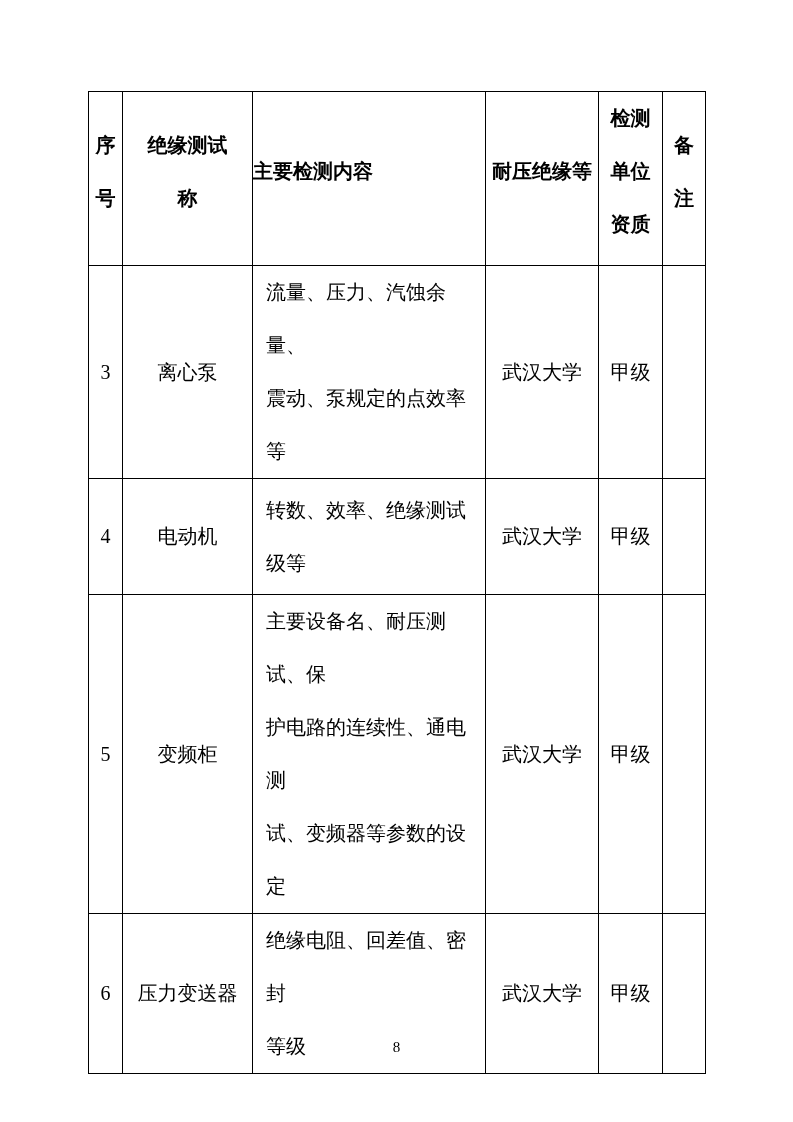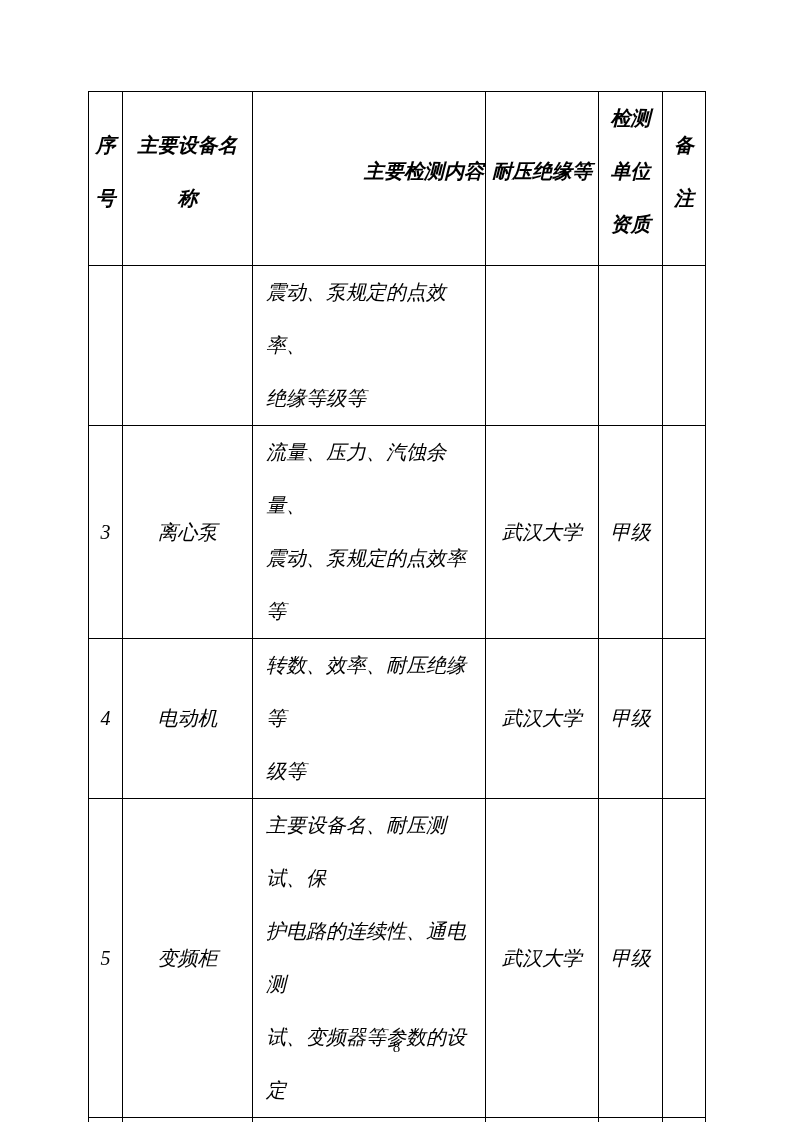--- a/index.html
+++ b/index.html
@@ -27,33 +27,32 @@
   table.doc-table td, table.doc-table th {
     border: 1px solid #000000;
     padding: 0;
     font-size: 20px;
     line-height: 53px;
     vertical-align: middle;
     text-align: center;
     white-space: pre-line;
     overflow: hidden;
     font-weight: normal;
-    font-style: italic;
   }
   table.doc-table th {
     font-weight: bold;
     padding-bottom: 14px;
   }
   table.doc-table td.cell-content, table.doc-table th.cell-content-h {
     text-align: left;
     padding-left: 13px;
     padding-right: 1px;
   }
   table.doc-table th.cell-content-h {
-    text-align: right;
+    text-align: left;
     padding-left: 0;
     margin-left: 20px;
   }
   .page-footer {
     position: absolute;
     left: 0;
     right: 0;
     top: 1037px;
     text-align: center;
     font-size: 15px;
@@ -71,55 +70,46 @@
       <col style="width:130px">
       <col style="width:233px">
       <col style="width:113px">
       <col style="width:64px">
       <col style="width:43px">
     </colgroup>
     <tbody>
       <tr style="height:171px">
         <th>序
 号</th>
-        <th>主要设备名
+        <th>绝缘测试
 称</th>
         <th class="cell-content-h">主要检测内容</th>
         <th>耐压绝缘等</th>
         <th>检测
 单位
 资质</th>
         <th>备
 注</th>
       </tr>
 
-      <tr style="height:113px">
-        <td></td>
-        <td></td>
-        <td class="cell-content">震动、泵规定的点效率、
-绝缘等级等</td>
-        <td></td>
-        <td></td>
-        <td></td>
-      </tr>
 
       <tr style="height:107px">
         <td>3</td>
         <td>离心泵</td>
         <td class="cell-content">流量、压力、汽蚀余量、
 震动、泵规定的点效率等</td>
         <td>武汉大学</td>
         <td>甲级</td>
         <td></td>
       </tr>
 
       <tr style="height:116px">
         <td>4</td>
         <td>电动机</td>
-        <td class="cell-content">转数、效率、耐压绝缘等
+        <td class="cell-content">转数、效率、绝缘测试
 级等</td>
         <td>武汉大学</td>
         <td>甲级</td>
         <td></td>
       </tr>
 
       <tr style="height:155px">
         <td>5</td>
         <td>变频柜</td>
         <td class="cell-content">主要设备名、耐压测试、保

